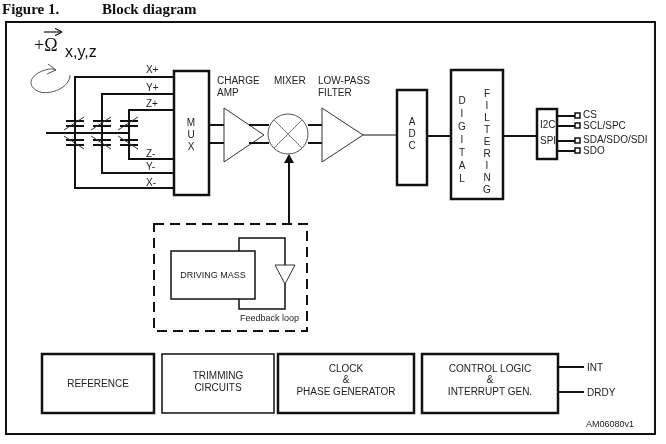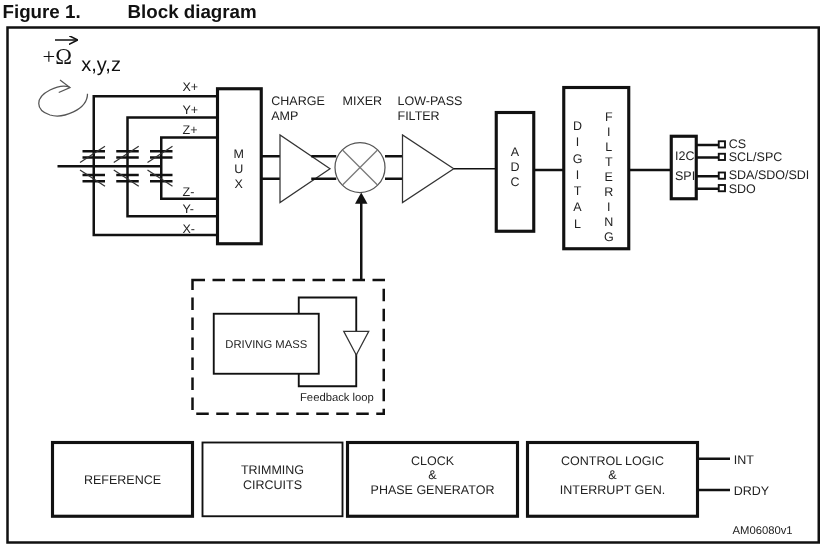--- a/index.html
+++ b/index.html
@@ -1,17 +1,17 @@
 <!DOCTYPE html>
 <html><head>
 <meta charset="utf-8">
 <style>
   html, body { margin:0; padding:0; background:#ffffff; }
   body { width:666px; height:444px; position:relative; overflow:hidden; font-family:"Liberation Sans", sans-serif; }
-  #fig-title { position:absolute; left:2px; top:1px; font-size:15px; font-weight:bold; color:#111; white-space:pre; }
+  #fig-title { position:absolute; left:2px; top:1px; font-size:15px; font-weight:bold; color:#111; white-space:pre;font-family:Liberation Serif, serif; }
   #fig-title .num { display:inline-block; width:100px; }
   svg { position:absolute; left:0; top:0; }
   .lbl { font-family:"Liberation Sans", sans-serif; font-size:10px; fill:#222; }
   .lblc { font-family:"Liberation Sans", sans-serif; font-size:10px; fill:#222; text-anchor:middle; }
   .small { font-size:9px; }
   .ln { stroke:#111; fill:none; stroke-width:2; }
   .thin { stroke:#333; fill:none; stroke-width:1; }
   .box { stroke:#111; fill:#fff; stroke-width:2.5; }
   .gray { stroke:#555; fill:none; stroke-width:1; }
 </style>

